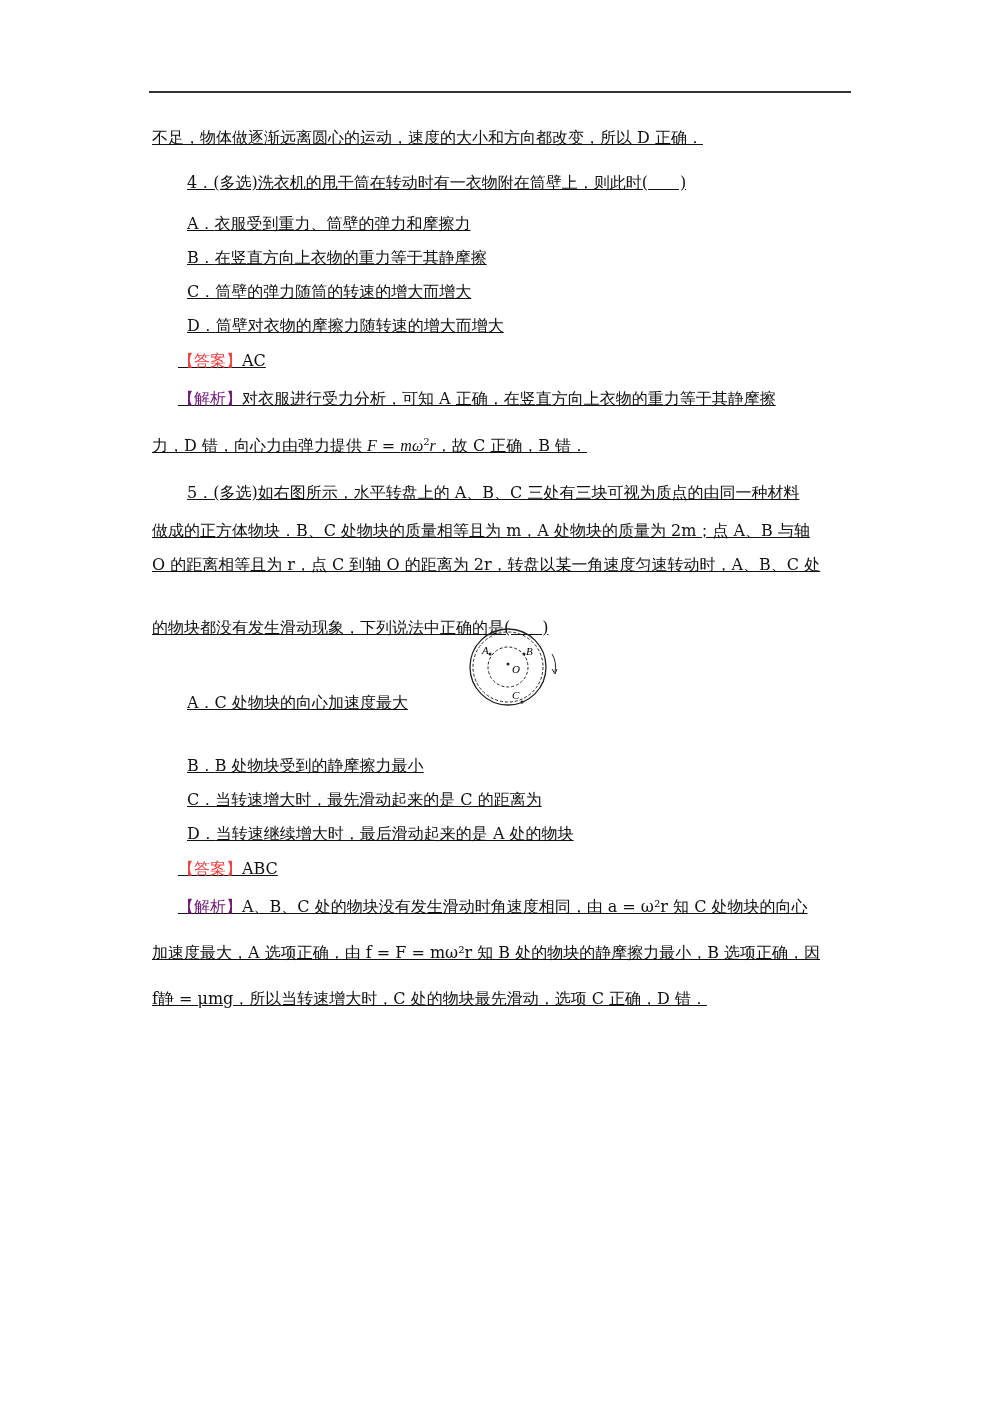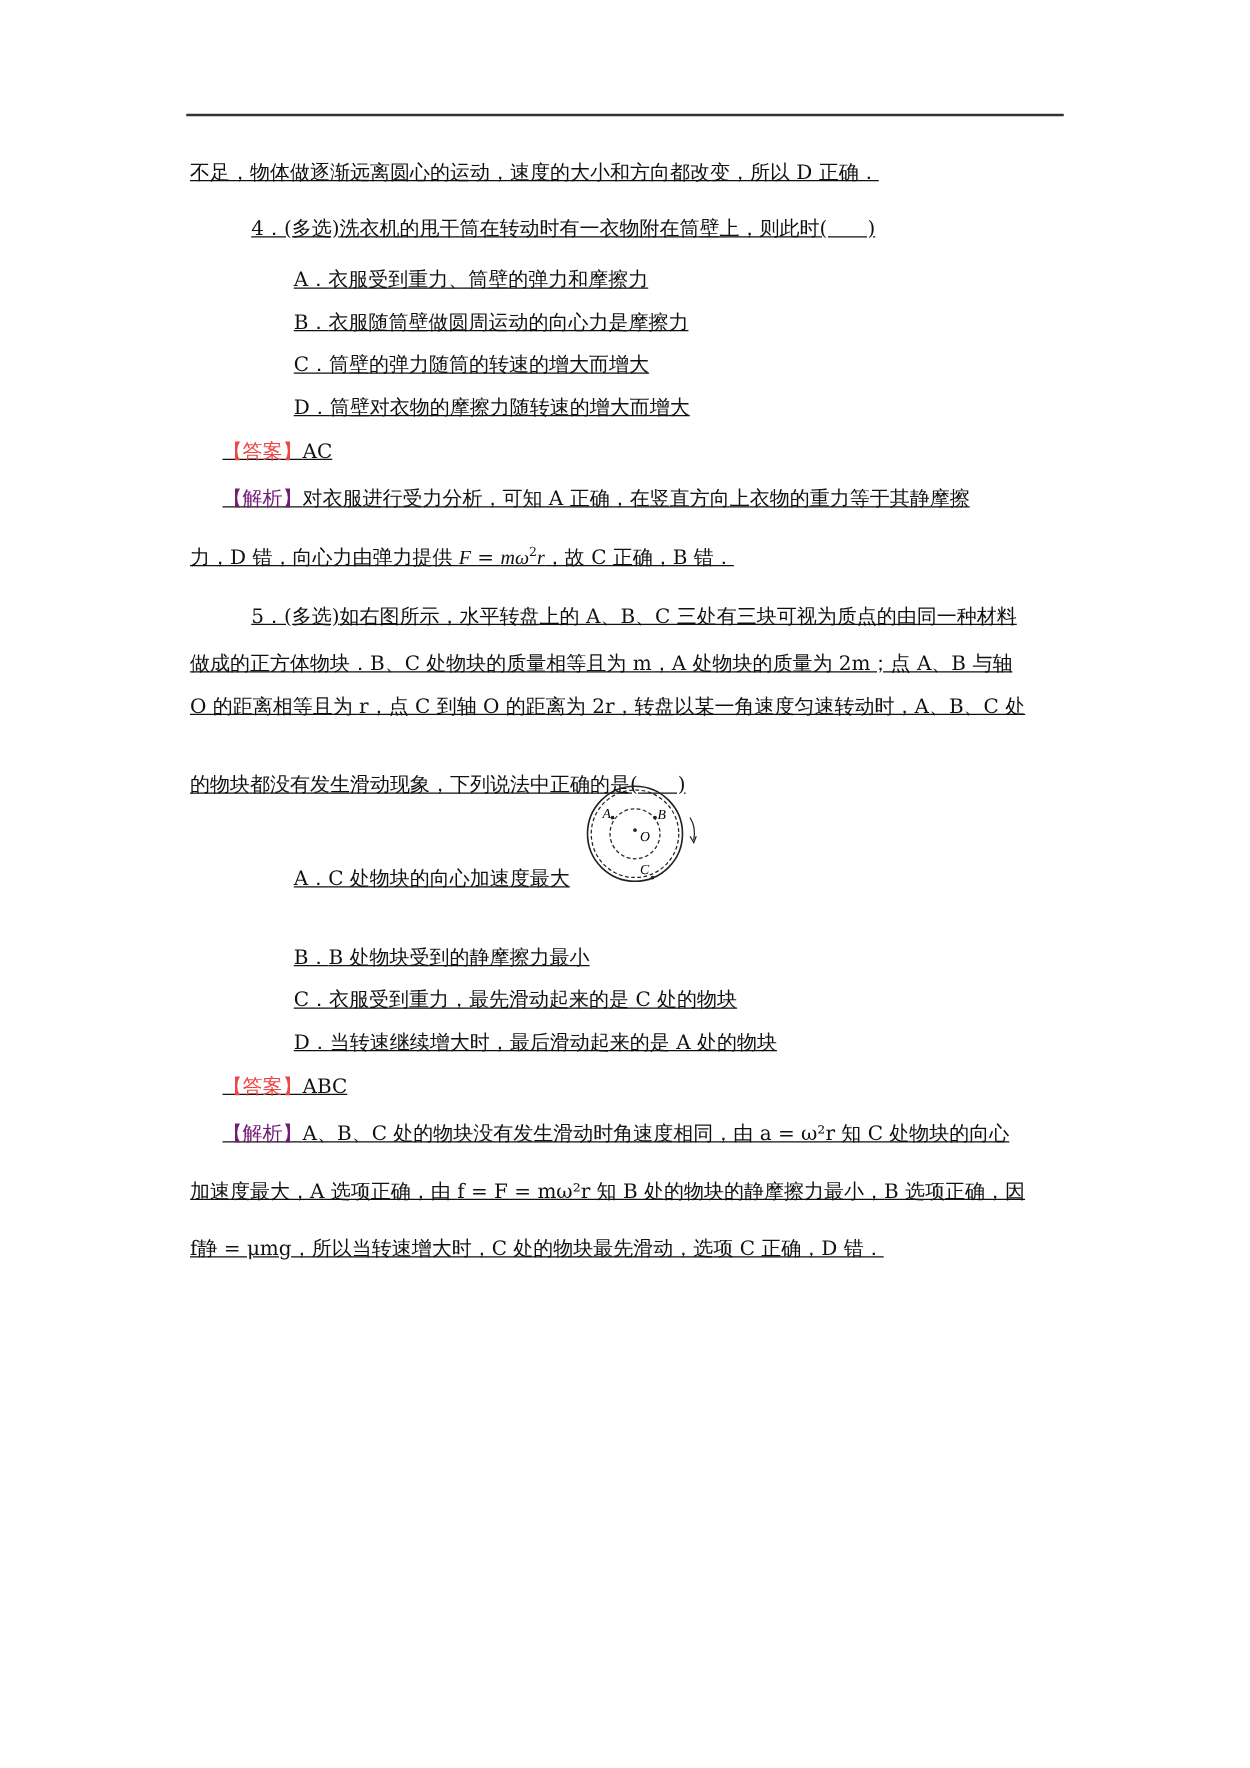--- a/index.html
+++ b/index.html
@@ -1,39 +1,39 @@
 <!DOCTYPE html>
 <html><head>
 <meta charset="utf-8">
 <style>
   html, body { margin: 0; padding: 0; background: #ffffff; }
   body { width: 1000px; height: 1414px; position: relative; overflow: hidden;
          font-family: "DejaVu Serif", "Liberation Serif", serif; color: #111; }
   .rule { position: absolute; left: 149px; top: 91px; width: 702px; height: 2px; background: #333; }
   .line { position: absolute; left: 152px; font-size: 16px; white-space: nowrap; line-height: 20px; text-decoration: underline; }
-  .ind { left: 187px; margin-left: 14px; }
-  .opt { left: 187px; margin-left: 48px; }
+  .ind { left: 187px; }
+  .opt { left: 187px; }
   .ans-tag { color: #ef4444; }
   .exp-tag { color: #701a75; }
   i { font-family: "Liberation Serif", serif; font-style: italic; }
   sup { font-size: 10px; vertical-align: 6px; line-height: 0; }
   .figure { position: absolute; left: 466px; top: 624px; width: 110px; height: 86px; }
 </style>
 </head>
 <body>
 
 <div class="rule"></div>
 
 <div class="line" style="top:128px">不足，物体做逐渐远离圆心的运动，速度的大小和方向都改变，所以 D 正确．</div>
 
 <div class="line ind" style="top:173px">
   <span>4．</span><span>(多选)</span><span>洗衣机的甩干筒在转动时有一衣物附在筒壁上，则此时(　　)</span>
 </div>
 <div class="line opt" style="top:214px"><span>A．</span><span>衣服受到重力、筒壁的弹力和摩擦力</span></div>
-<div class="line opt" style="top:248px"><span>B．</span><span>衣服随筒壁做圆周运动的向心力是摩擦力</span></div>
+<div class="line opt" style="top:248px"><span>B．</span><span>在竖直方向上衣物的重力等于其静摩擦</span></div>
 <div class="line opt" style="top:282px"><span>C．</span><span>筒壁的弹力随筒的转速的增大而增大</span></div>
 <div class="line opt" style="top:316px"><span>D．</span><span>筒壁对衣物的摩擦力随转速的增大而增大</span></div>
 <div class="line" style="top:351px; left:178px"><span class="ans-tag">【答案】</span><span>AC</span></div>
 <div class="line" style="top:389px; left:178px"><span class="exp-tag">【解析】</span><span>对衣服进行受力分析，可知 A 正确，在竖直方向上衣物的重力等于其静摩擦</span></div>
 <div class="line" style="top:436px"><span>力，D 错，向心力由弹力提供 </span><i>F</i><span> = </span><i>mω</i><sup>2</sup><i>r</i><span>，故 C 正确，B 错．</span></div>
 
 <div class="line ind" style="top:483px"><span>5．</span><span>(多选)</span><span>如右图所示，水平转盘上的 A、B、C 三处有三块可视为质点的由同一种材料</span></div>
 <div class="line" style="top:521px">做成的正方体物块．B、C 处物块的质量相等且为 m，A 处物块的质量为 2m；点 A、B 与轴</div>
 <div class="line" style="top:555px">O 的距离相等且为 r，点 C 到轴 O 的距离为 2r，转盘以某一角速度匀速转动时，A、B、C 处</div>
 <div class="line" style="top:618px">的物块都没有发生滑动现象，下列说法中正确的是(　　)</div>
@@ -51,18 +51,18 @@
     <text x="60" y="31" font-size="11" font-style="italic" font-family="Liberation Serif, serif">B</text>
     <text x="46" y="49" font-size="11" font-style="italic" font-family="Liberation Serif, serif">O</text>
     <text x="46" y="75" font-size="11" font-style="italic" font-family="Liberation Serif, serif">C</text>
     <path d="M 86 30 Q 91 38 89 48" fill="none" stroke="#222" stroke-width="1"></path>
     <path d="M 86 45 L 89 50 L 91 45" fill="none" stroke="#222" stroke-width="1"></path>
   </svg>
 </div>
 
 <div class="line opt" style="top:693px"><span>A．</span><span>C 处物块的向心加速度最大</span></div>
 <div class="line opt" style="top:756px"><span>B．</span><span>B 处物块受到的静摩擦力最小</span></div>
-<div class="line opt" style="top:790px"><span>C．</span><span>衣服受到重力，最先滑动起来的是 C 处的物块</span></div>
+<div class="line opt" style="top:790px"><span>C．</span><span>当转速增大时，最先滑动起来的是 C 的距离为</span></div>
 <div class="line opt" style="top:824px"><span>D．</span><span>当转速继续增大时，最后滑动起来的是 A 处的物块</span></div>
 <div class="line" style="top:859px; left:178px"><span class="ans-tag">【答案】</span><span>ABC</span></div>
 <div class="line" style="top:897px; left:178px"><span class="exp-tag">【解析】</span><span>A、B、C 处的物块没有发生滑动时角速度相同，由 a = ω²r 知 C 处物块的向心</span></div>
 <div class="line" style="top:943px">加速度最大，A 选项正确，由 f = F = mω²r 知 B 处的物块的静摩擦力最小，B 选项正确，因</div>
 <div class="line" style="top:989px">f静 = μmg，所以当转速增大时，C 处的物块最先滑动，选项 C 正确，D 错．</div>
 
 </body></html>

